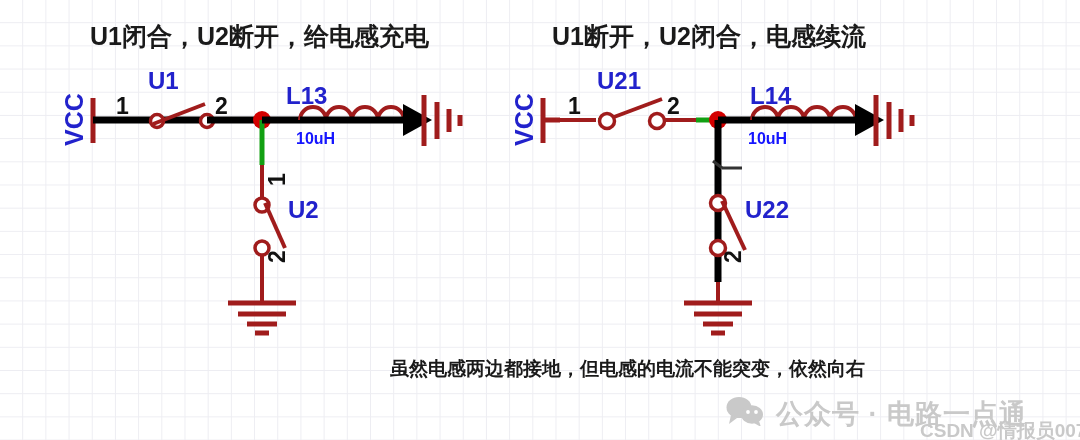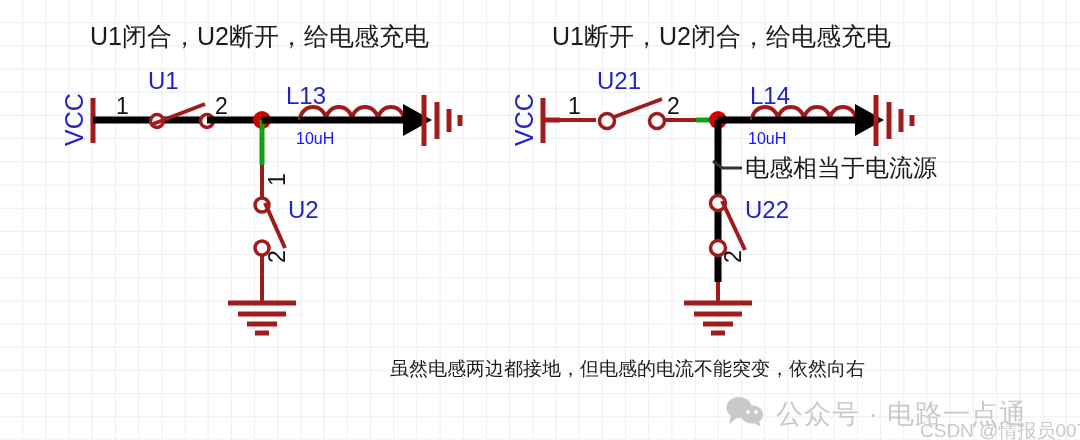--- a/index.html
+++ b/index.html
@@ -14,20 +14,21 @@
     position: relative;
     width: 1080px;
     height: 440px;
     overflow: hidden;
     background-color: #ffffff;
     background-image:
       linear-gradient(to right, #ededf2 1px, transparent 1px),
       linear-gradient(to bottom, #ededf2 1px, transparent 1px);
     background-size: 23.2px 23.2px;
     background-position: -1px -1px;
+    font-weight: bold;
   }
   #svg-layer {
     position: absolute;
     left: 0;
     top: 0;
     width: 1080px;
     height: 440px;
   }
   .txt {
     position: absolute;
@@ -212,21 +213,21 @@
         <line x1="711" y1="333" x2="725" y2="333" stroke="#a01c1c" stroke-width="5"></line>
       </g>
 
       <line x1="722" y1="168" x2="742" y2="168" stroke="#333333" stroke-width="3"></line>
       <line x1="722" y1="168" x2="713" y2="161" stroke="#333333" stroke-width="3"></line>
     </g>
   </svg>
 
   <div class="txt title-cn" style="left:90px; top:24px;">U1闭合，U2断开，给电感充电</div>
 
-  <div class="txt title-cn" style="left:552px; top:24px;">U1断开，U2闭合，给电感充电</div>
+  <div class="txt title-cn" style="left:552px; top:24px;">U1断开，U2闭合，电感续流</div>
 
   <div class="txt vcc-lbl" style="left:62px; top:146px;">VCC</div>
 
   <div class="txt ref-lbl" style="left:148px; top:69px;">U1</div>
 
   <div class="txt pin-lbl" style="left:116px; top:95px;">1</div>
 
   <div class="txt pin-lbl" style="left:215px; top:95px;">2</div>
 
   <div class="txt ref-lbl" style="left:286px; top:84px;">L13</div>
@@ -248,21 +249,20 @@
   <div class="txt pin-lbl" style="left:667px; top:95px;">2</div>
 
   <div class="txt ref-lbl" style="left:750px; top:84px;text-align:center;">L14</div>
 
   <div class="txt val-lbl" style="left:748px; top:131px;">10uH</div>
 
   <div class="txt ref-lbl" style="left:745px; top:198px;">U22</div>
 
   <div class="txt rot-pin" style="left:722px; top:263px;">2</div>
 
-  <div class="txt note-cn" style="left:745px; top:156px;">电感相当于电流源</div>
 
   <div class="txt bottom-cn" style="left:390px; top:359px;">虽然电感两边都接地，但电感的电流不能突变，依然向右</div>
 
   <svg class="wechat-icon" style="left:726px; top:396px;" width="38" height="30" viewBox="0 0 38 30">
     <ellipse cx="13" cy="11.5" rx="12.5" ry="10.5" fill="#c9c9c9"></ellipse>
     <polygon points="5,19 3,28 11,22" fill="#c9c9c9"></polygon>
     <ellipse cx="26" cy="18.5" rx="11" ry="9.2" fill="#c9c9c9"></ellipse>
     <polygon points="33,25 35,31 28,27" fill="#c9c9c9"></polygon>
     <circle cx="22" cy="16" r="1.9" fill="#ffffff"></circle>
     <circle cx="30" cy="16" r="1.9" fill="#ffffff"></circle>

